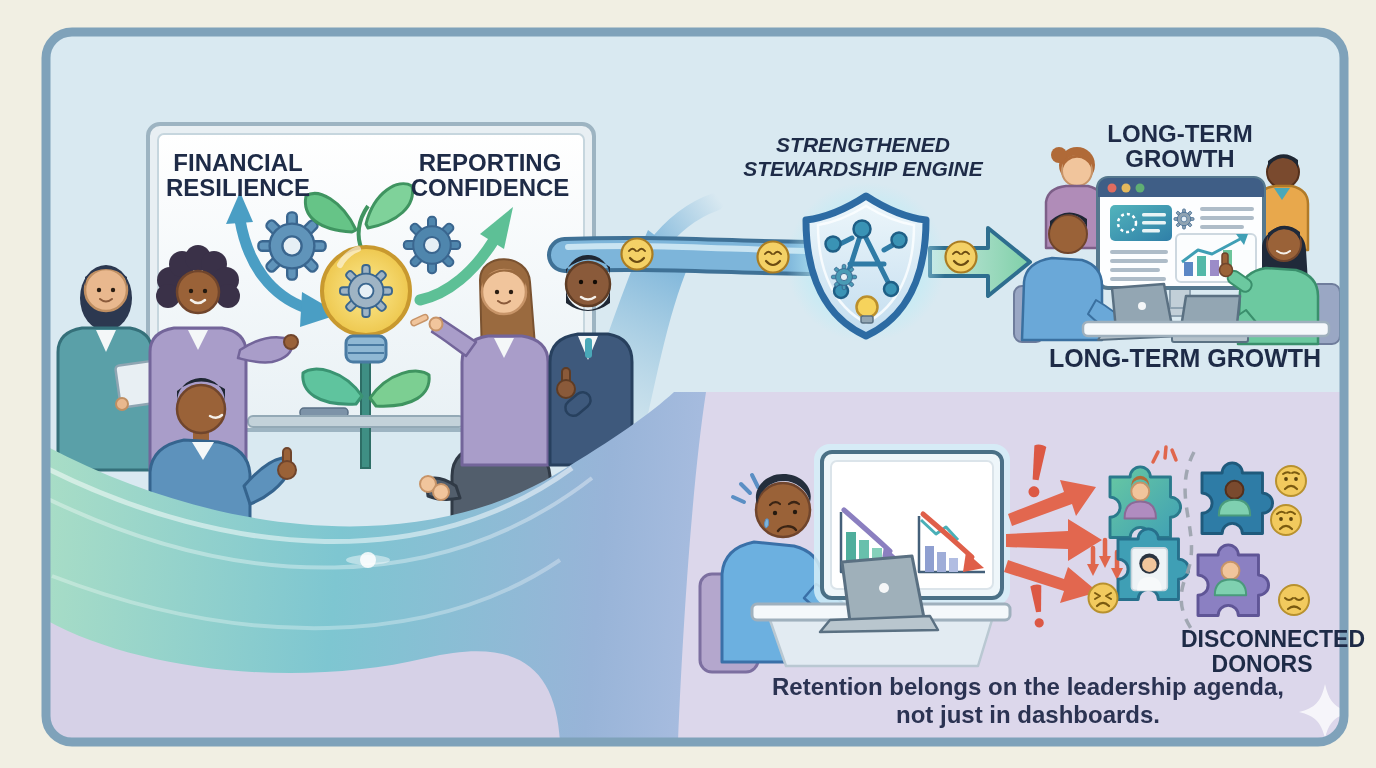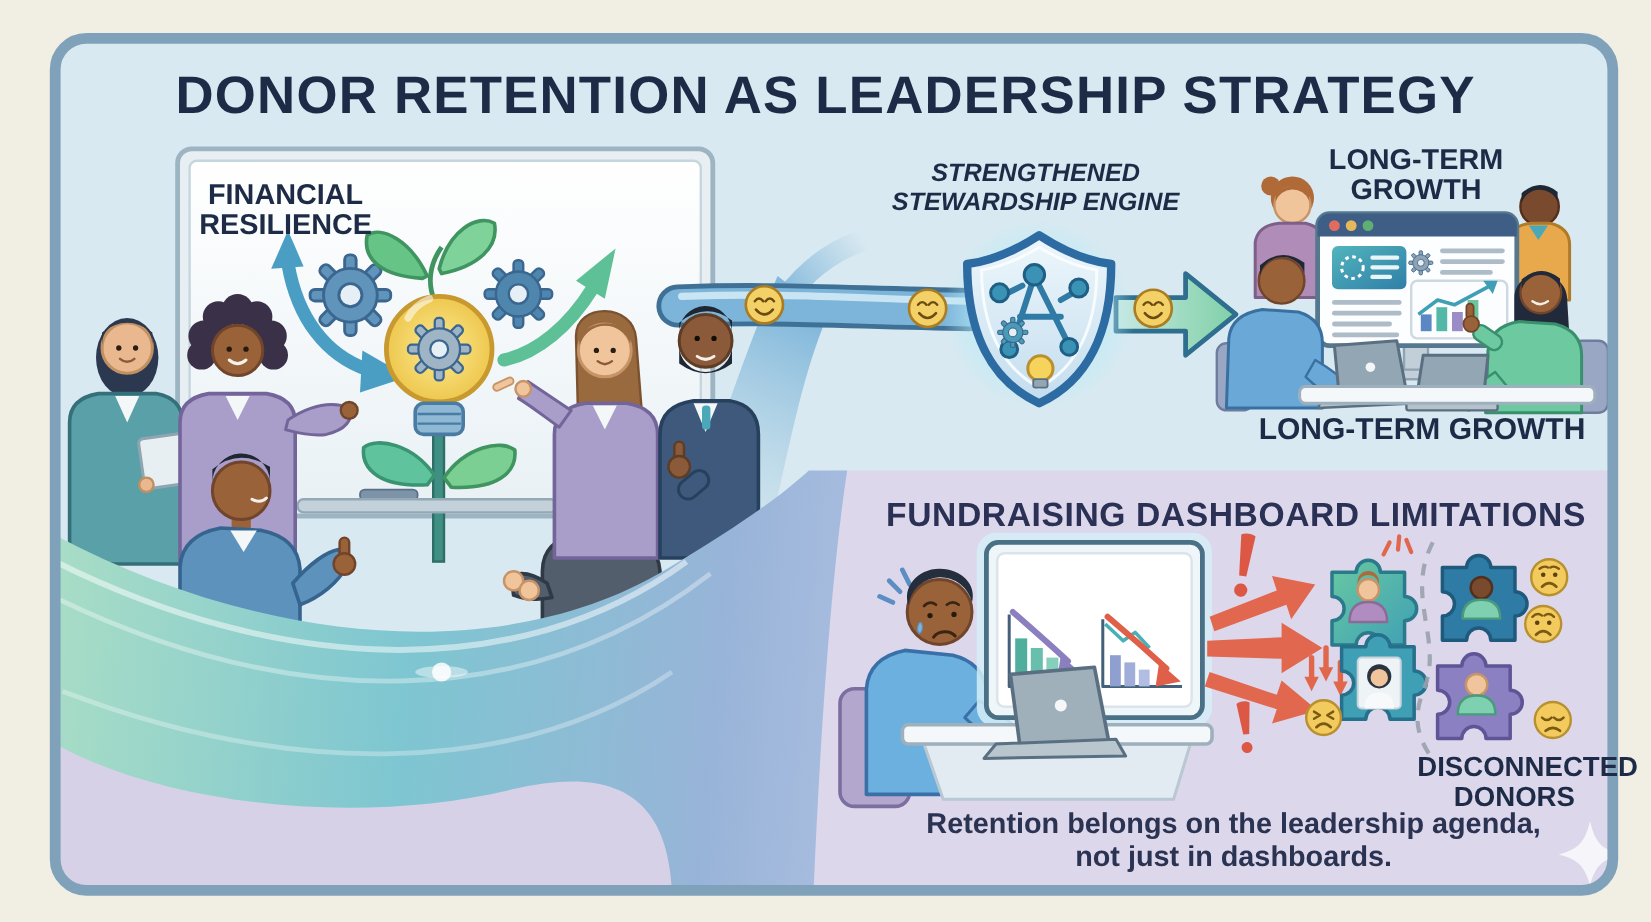--- a/index.html
+++ b/index.html
@@ -503,26 +503,26 @@
         <path d="M-6,9 q6,-5 12,0" fill="none" stroke="#7a5a10" stroke-width="2.2" stroke-linecap="round"></path>
       </g>
     </g>
 
     <path d="M1325,684 C1329,702 1335,708 1351,712 C1335,716 1329,722 1325,738 C1321,722 1315,716 1299,712 C1315,708 1321,702 1325,684 Z" fill="#ffffff" opacity=".75"></path>
   </g>
 
   <rect x="46" y="32" width="1298" height="710" rx="26" fill="none" stroke="#7fa2ba" stroke-width="9"></rect>
 </svg>
 
-<div class="t main-title">DONOR RETENTION AS LEADERSHIP STRATEGY</div>
 <div class="t board-left">FINANCIAL
 RESILIENCE</div>
+<div class="t board-right">REPORTING
+CONFIDENCE</div>
 <div class="t engine-title">STRENGTHENED
 STEWARDSHIP ENGINE</div>
 <div class="t growth-title">LONG-TERM
 GROWTH</div>
 <div class="t growth-caption">LONG-TERM GROWTH</div>
-<div class="t limit-title">FUNDRAISING DASHBOARD LIMITATIONS</div>
 <div class="t disc-label">DISCONNECTED
 DONORS</div>
 <div class="t footer-msg">Retention belongs on the leadership agenda,
 not just in dashboards.</div>
 </div>
 
 </body></html>

